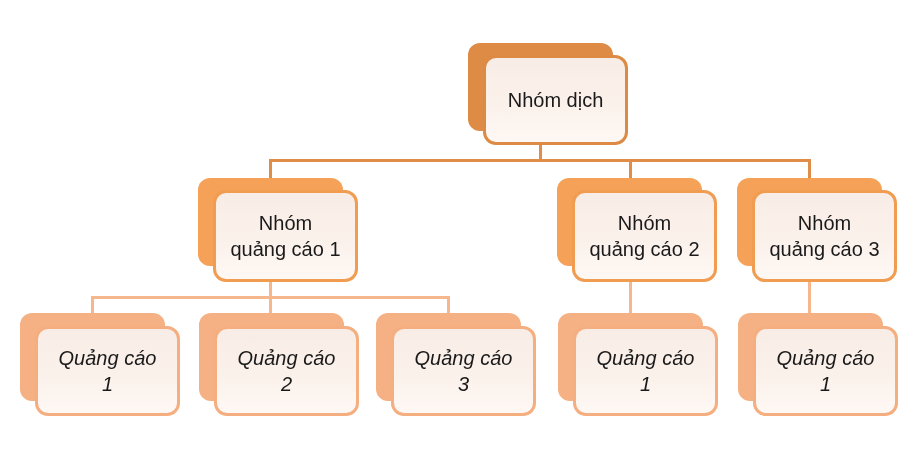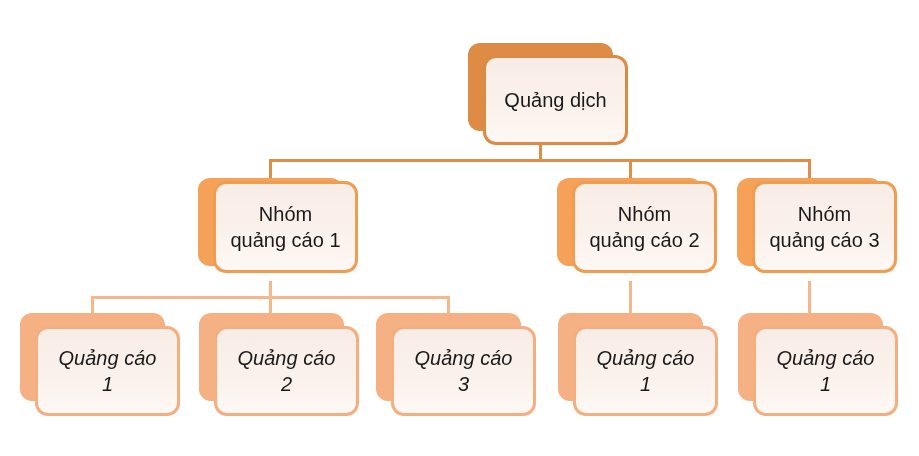--- a/index.html
+++ b/index.html
@@ -38,21 +38,21 @@
     font-size: 20px;
     line-height: 26px;
     color: #1A1A1A;
   }
 
   
   .l1 .node-shadow { background: #DD8B45; }
   .l1 .node-box    { border-color: #DC8A44; top: 12px; height: 84px; }
 
   .l2 .node-shadow { background: #F5A157; }
-  .l2 .node-box    { border-color: #F09D52; top: 3px; height: 86px; justify-content: center; }
+  .l2 .node-box    { border-color: #F09D52; top: 12px; height: 86px; justify-content: center; }
 
   .l3 .node-shadow { background: #F5B083; }
   .l3 .node-box    { border-color: #F4AE80; top: 13px; height: 84px; font-style: italic; }
 </style>
 </head>
 <body>
 
 <div class="canvas">
 
   <div class="line orange" style="left:539px; top:144px; width:3px; height:17px;"></div>
@@ -65,21 +65,21 @@
   <div class="line peach" style="left:91px;  top:296px; width:359px; height:3px;"></div>
   <div class="line peach" style="left:91px;  top:296px; width:3px; height:19px;"></div>
   <div class="line peach" style="left:269px; top:296px; width:3px; height:19px;"></div>
   <div class="line peach" style="left:447px; top:296px; width:3px; height:19px;"></div>
   <div class="line peach" style="left:629px; top:281px; width:3px; height:34px;"></div>
   <div class="line peach" style="left:808px; top:281px; width:3px; height:34px;"></div>
 
   <div class="node l1" style="left:468px; top:43px; width:160px; height:103px;">
     <div class="node-shadow"></div>
     <div class="node-box">
-      <span class="node-label">Quảng dịch</span>
+      <span class="node-label">Nhóm dịch</span>
     </div>
   </div>
 
   <div class="node l2" style="left:198px; top:178px; width:160px; height:105px;">
     <div class="node-shadow"></div>
     <div class="node-box">
       <span class="node-label">Nhóm
 quảng cáo 1</span>
     </div>
   </div>

